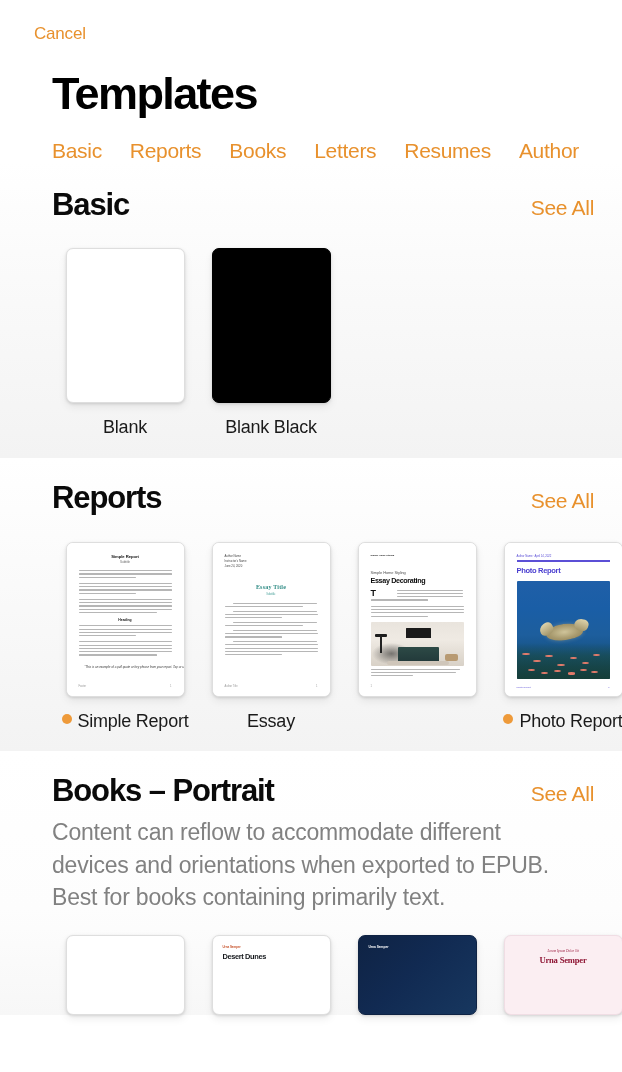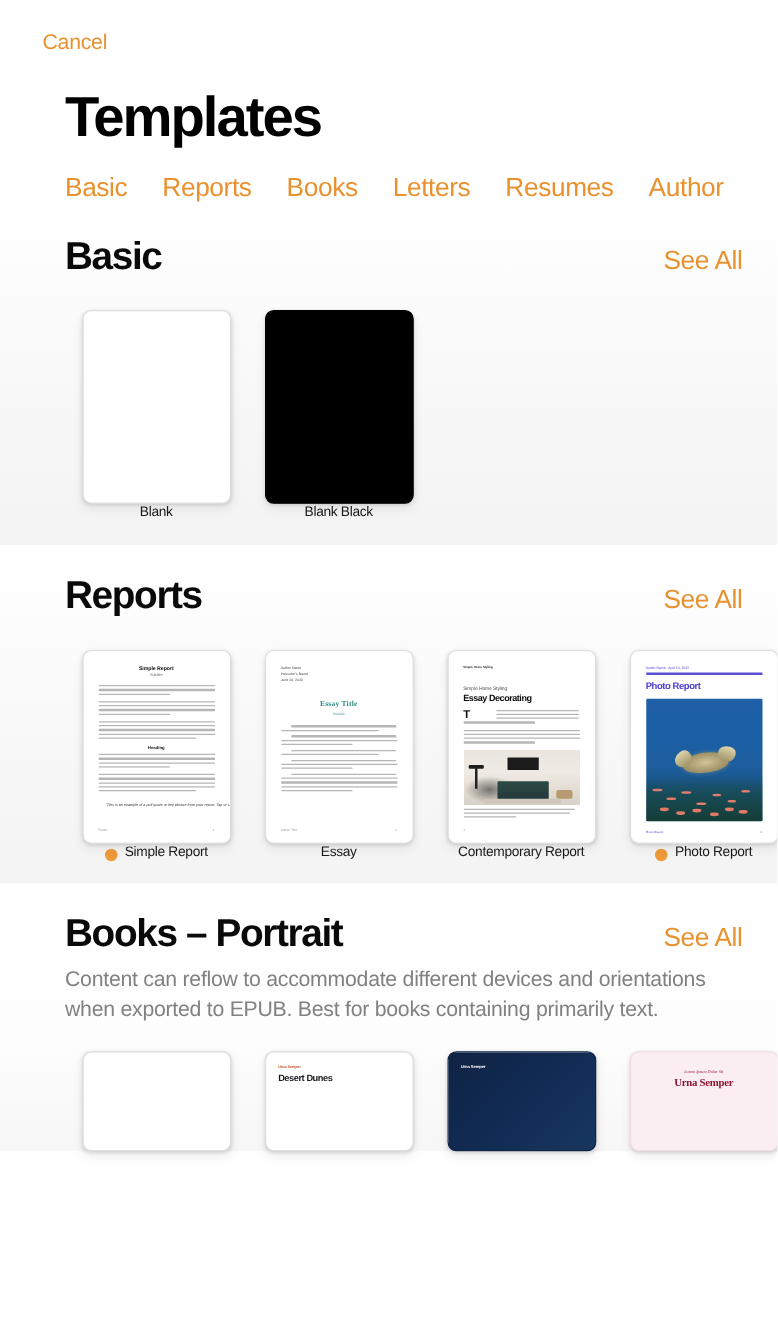--- a/index.html
+++ b/index.html
@@ -46,37 +46,37 @@
     padding: 0 28px 0 52px;
   }
   .sec-title { font-size: 31px; font-weight: bold; letter-spacing: -1.1px; color: #0a0a0a; }
   .see-all {
     color: #E8912D; font-size: 21px; letter-spacing: -0.3px;
     background: none; border: none; cursor: pointer; padding: 0;
     font-family: "Liberation Sans", sans-serif;
   }
   .sec-sub {
     padding: 7px 40px 0 52px;
-    font-size: 17px; line-height: 1.42; color: #818181; letter-spacing: -0.2px;
+    font-size: 23px; line-height: 1.42; color: #818181; letter-spacing: -0.2px;
   }
 
   
   .row { display: flex; align-items: flex-start; padding-left: 52px; gap: 0; white-space: nowrap; }
   .cell { flex: 0 0 auto; width: 146px; display: flex; flex-direction: column; align-items: center; }
   .thumbframe { display:flex; align-items:flex-end; justify-content:center; }
   .thumb {
     background: #fff; border-radius: 7px;
     border: 1px solid #dedede;
     box-shadow: 0 1px 3px rgba(0,0,0,0.13), 0 4px 9px rgba(0,0,0,0.07);
     overflow: hidden; position: relative; cursor: pointer;
   }
   .cap {
-    font-size: 11px; color: #1a1a1a; letter-spacing: -0.25px;
+    margin-top: 13px; font-size: 18px; color: #1a1a1a; letter-spacing: -0.25px;
     text-align: center; line-height: 1.3; white-space: normal; padding: 0 4px;
-    display: flex; align-items: flex-end; justify-content: center; gap: 6px;
+    display: flex; align-items: flex-start; justify-content: center; gap: 6px;
   }
   .dot { width: 10px; height: 10px; border-radius: 50%; background: #EE9A3A; flex: 0 0 auto; margin-top: 4px; }
 
   
   .t-portrait  { width: 119px; height: 155px; }
   .t-landscape { width: 152px; height: 118px; }
   .t-black { background: #000; border-color: #000; }
 
   
   .t-report { width: 119px; height: 155px; }
@@ -351,23 +351,20 @@
                 <div class="ln" style="height:1px;width:96%;"></div>
                 <div class="ln" style="height:1px;width:92%;"></div>
                 <div class="ln" style="height:1px;width:46%;"></div>
               </div>
               <div class="sr-foot">
                 <span>1</span>
                 <span></span>
               </div>
             </div>
           </div>
-        </div>
-        <div class="cap">
-          <span>Contemporary Report</span>
         </div>
       </div>
 
       <div class="cell">
         <div class="thumbframe" style="height:155px;">
           <div class="thumb t-report">
             <div class="doc pad">
               <div class="pr-meta">Author Name · April 14, 2022</div>
               <div class="pr-rule"></div>
               <div class="pr-title">Photo Report</div>

